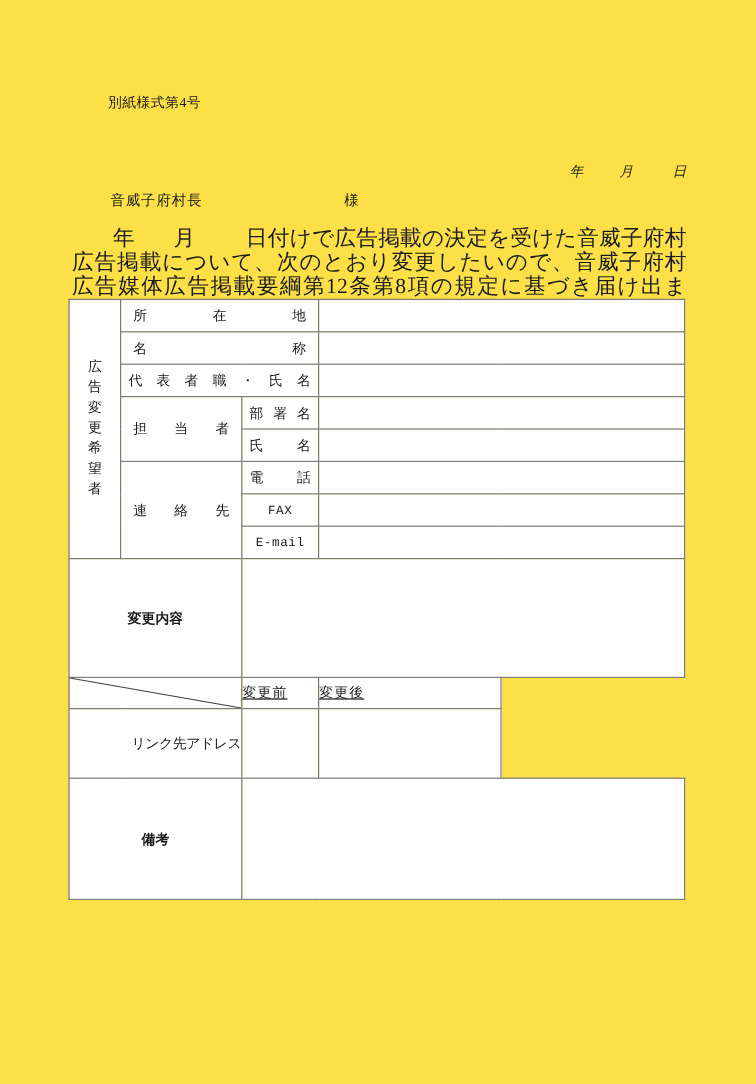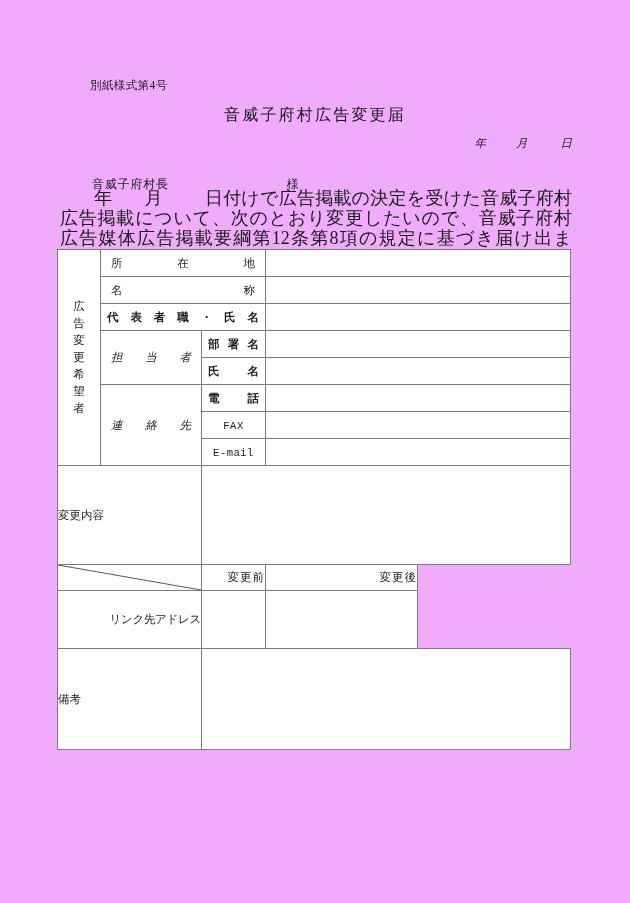--- a/index.html
+++ b/index.html
@@ -13,21 +13,21 @@
     font-family: "Liberation Serif", "DejaVu Serif", serif;
     color: #1a1a1a;
     position: relative;
     overflow: hidden;
   }
   .page {
     position: absolute;
     left: 0; top: 0;
     width: 630px;
     height: 903px;
-    background: #f0abfc;
+    background: #fde047;
   }
 
   
   .form-no {
     position: absolute;
     left: 90px;
     top: 78px;
     font-size: 11.5px;
     letter-spacing: 0.4px;
     white-space: nowrap;
@@ -50,21 +50,21 @@
     white-space: nowrap;
     font-style: italic;
   }
   .date-line .seg { display: inline-block; }
   .date-line .gap1 { display: inline-block; width: 30px; }
   .date-line .gap2 { display: inline-block; width: 33px; }
 
   .recipient {
     position: absolute;
     left: 92px;
-    top: 176px;
+    top: 159px;
     font-size: 12px;
     letter-spacing: 0.8px;
     white-space: nowrap;
   }
   .recipient .honorific {
     display: inline-block;
     margin-left: 118px;
   }
 
   .body-par {
@@ -111,84 +111,85 @@
     justify-content: center;
     line-height: 17px;
     font-size: 11.5px;
   }
 
   .lbl {
     text-align: center;
     height: 26px;
     margin-left: 48px;
   }
-  .lbl-main { width: 101px; font-style: italic; }
+  .lbl-main { width: 101px; }
   .lbl-sub  { width: 64px; }
 
   
   .spread {
     display: block;
     text-align: justify;
     text-align-last: justify;
     padding: 0 10px;
   }
   .spread-tight {
     display: block;
     text-align: justify;
     text-align-last: justify;
     padding: 0 6px;
-    font-weight: bold;
   }
   .latin {
     font-family: "Liberation Mono", "DejaVu Sans Mono", monospace;
     font-size: 10.5px;
     text-align: left;
     letter-spacing: 0.5px;
   }
 
   .fill { background: #fff; }
 
   .tall-label {
+    text-align: center;
     vertical-align: middle;
+    font-weight: bold;
   }
 
   
   .diag {
     position: relative;
     height: 25px;
   }
   .diag svg {
     position: absolute;
     left: 0; top: 0;
     width: 100%;
     height: 100%;
     display: block;
   }
 
   .hdr-cell {
-    text-align: right;
+    text-align: left;
     height: 25px;
     letter-spacing: 1px;
+    text-decoration: underline;
   }
 
   .link-label {
     text-align: right;
     font-size: 11.5px;
     letter-spacing: -0.3px;
     white-space: nowrap;
   }
 </style>
 </head>
 <body>
 
 <div class="page">
 
   <div class="form-no">別紙様式第4号</div>
 
-  <div class="doc-title">音威子府村広告変更届</div>
 
   <div class="date-line">
     <span class="seg">年</span><span class="gap1"></span><span class="seg">月</span><span class="gap2"></span><span class="seg">日</span>
   </div>
 
   <div class="recipient">
     <span>音威子府村長</span><span class="honorific">様</span>
   </div>
 
   <div class="body-par">

